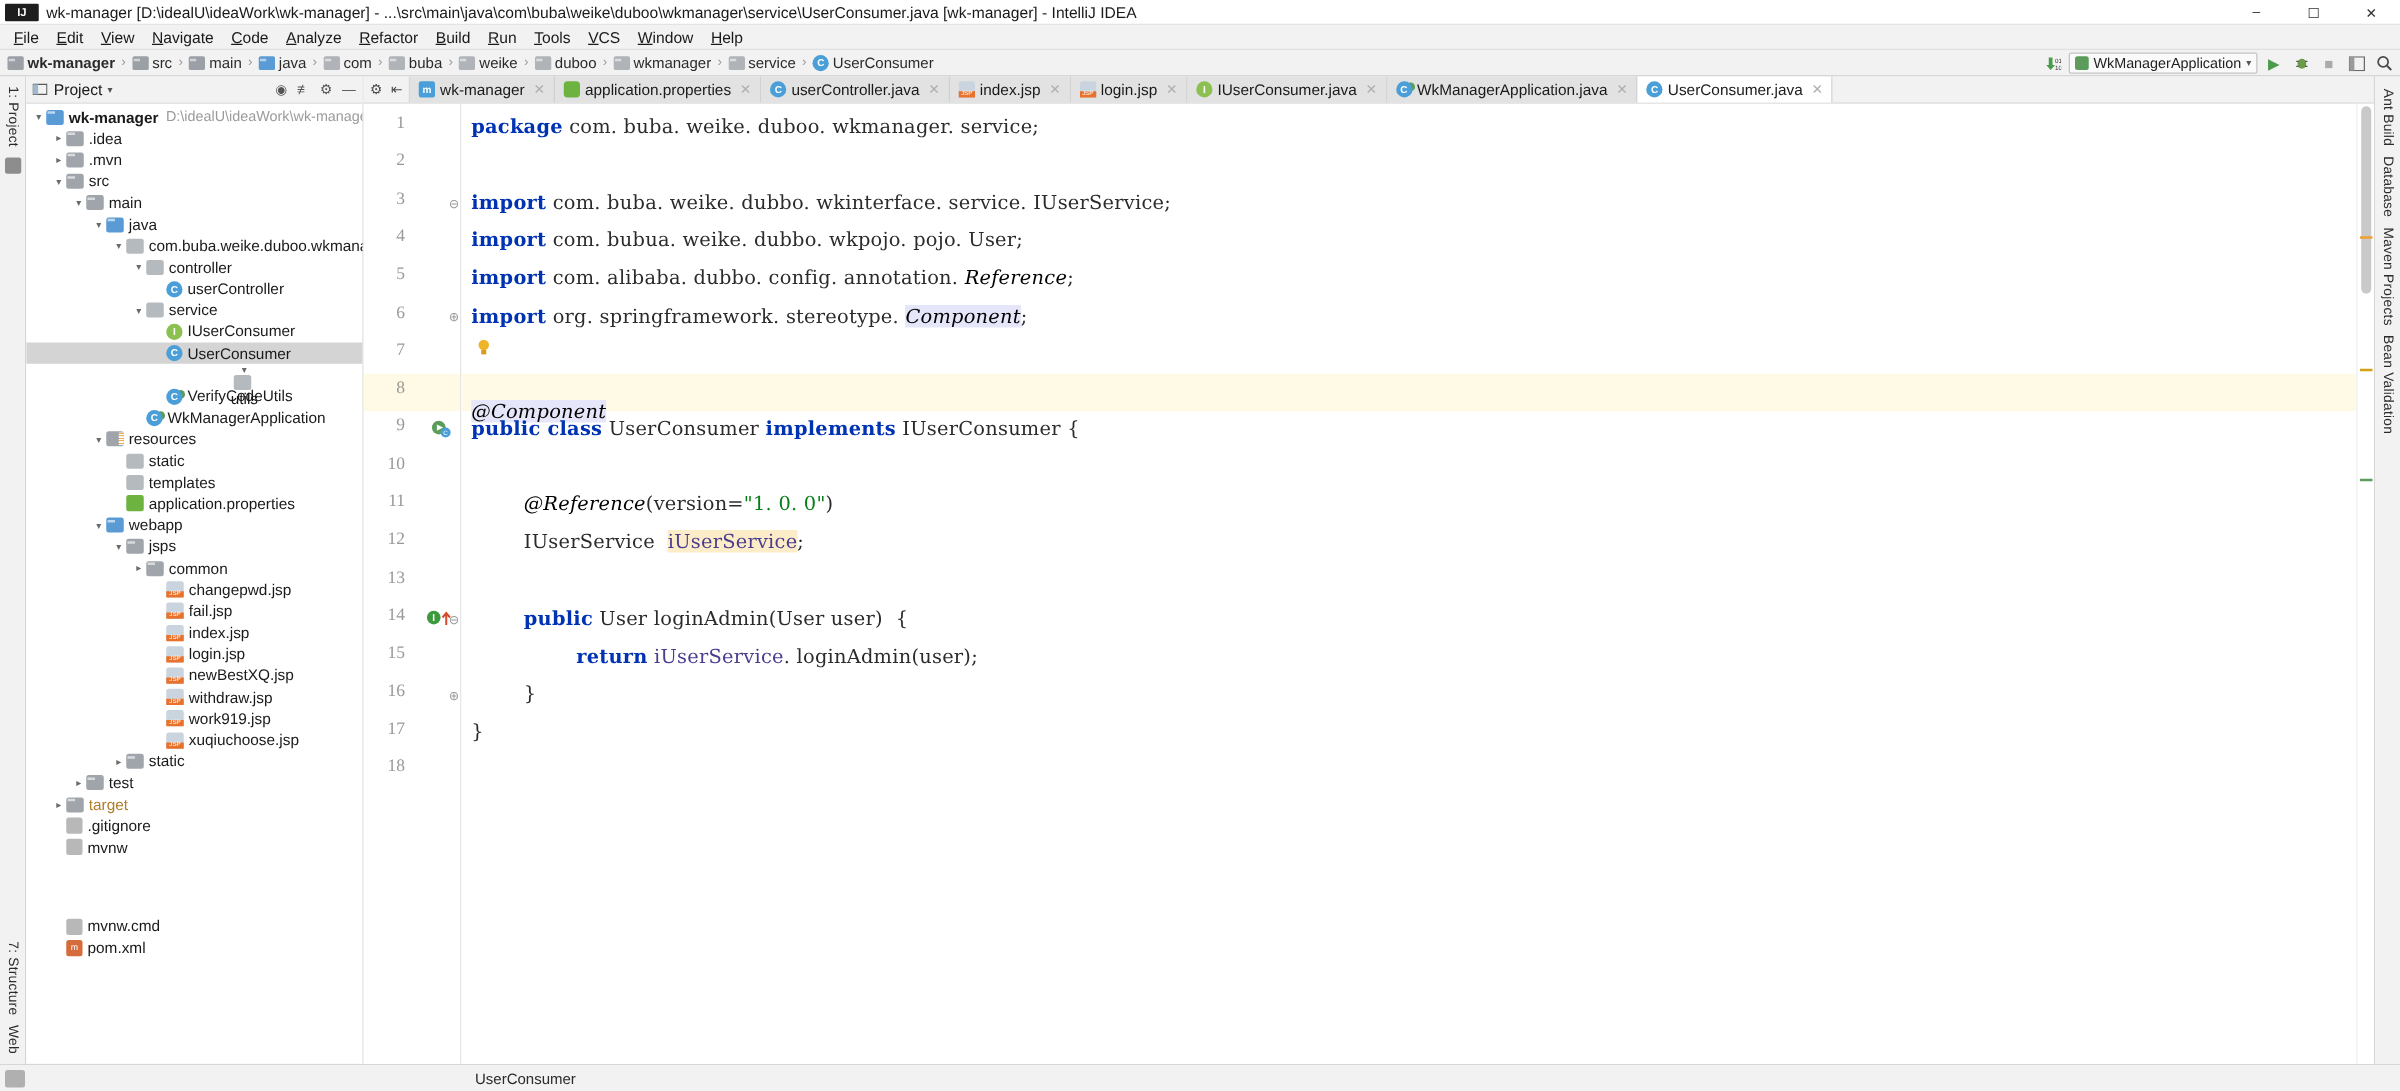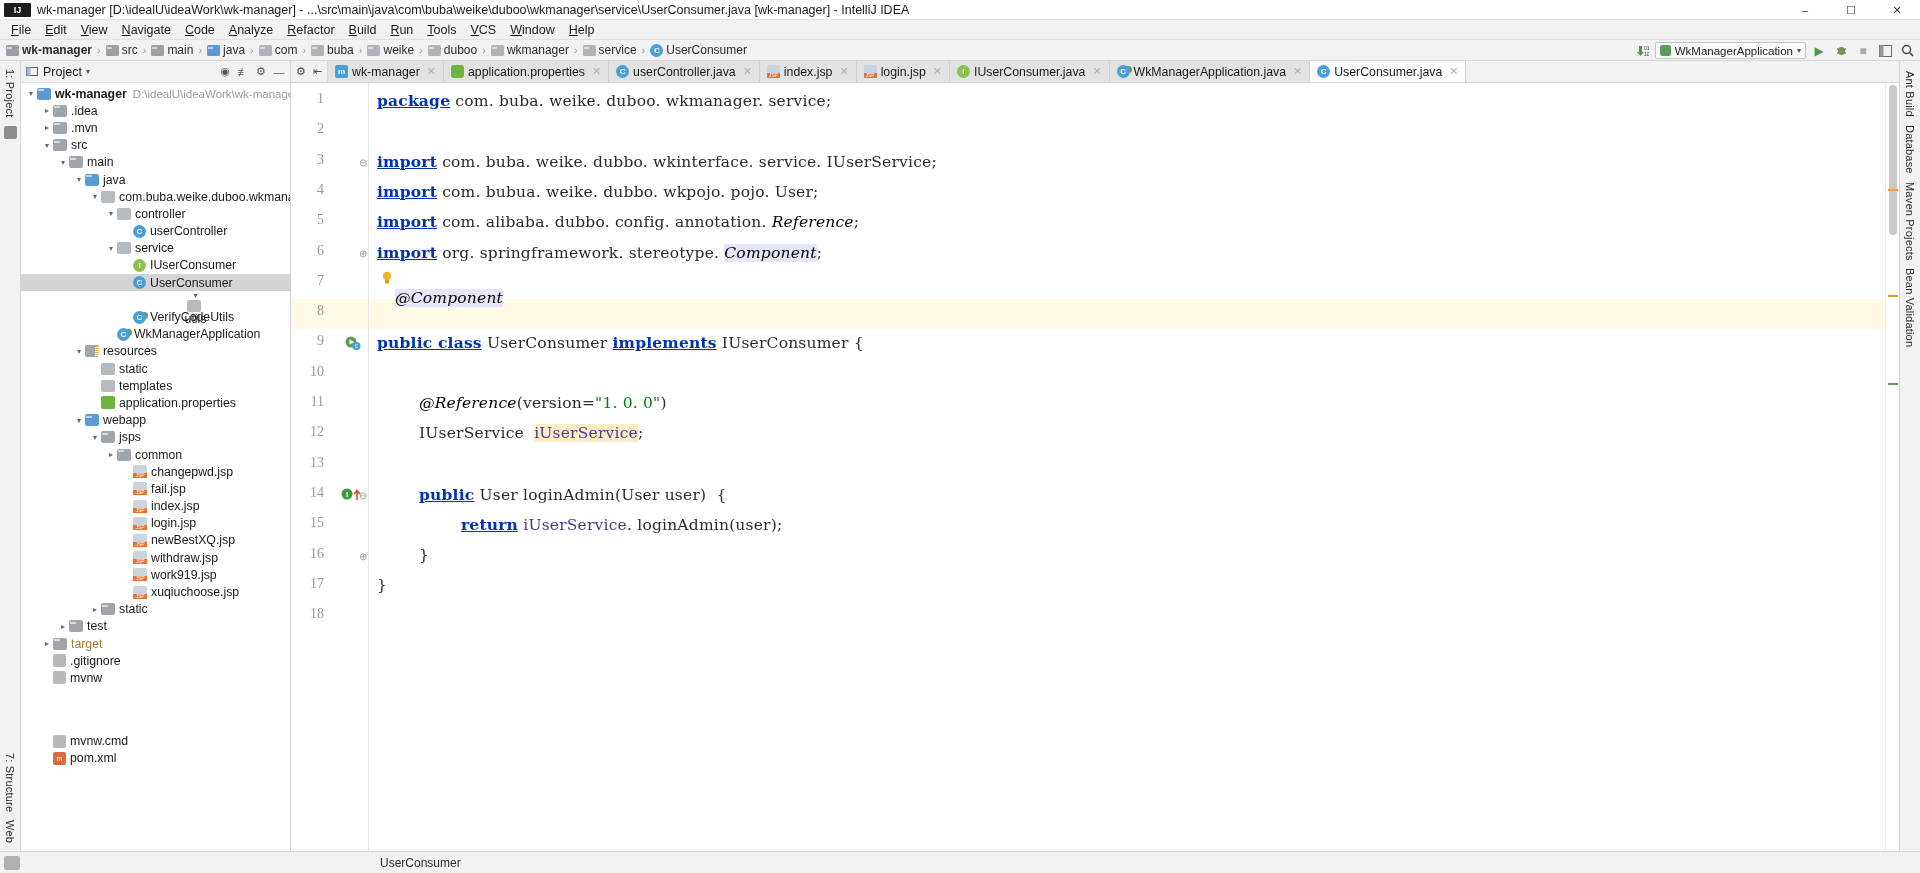--- a/index.html
+++ b/index.html
@@ -179,21 +179,21 @@
     position: absolute; right: 44px; font-size: 14px; color: #999;
     font-family: "Liberation Serif", serif; text-align: right; width: 34px;
   }
   .gmark { position: absolute; font-size: 12px; }
   .code {
     flex: 1; position: relative; overflow: hidden;
     font-family: "DejaVu Serif", serif; font-size: 15.5px; letter-spacing: .2px;
   }
   .cline { position: absolute; left: 8px; white-space: pre; }
   .hlrow { position: absolute; left: 0; right: 0; height: 30px; background: #fffae6; }
-  .kw   { color: #0033b3; font-weight: bold; text-decoration: underline; }
+  .kw   { color: #0033b3; font-weight: bold; }
   .plain{ color: #2b2b2b; }
   .ann  { color: #000000; font-style: italic; }
   .str  { color: #067d17; }
   .fld  { color: #4a3d8f; }
   .hl-comp { background: #e6e6fa; }
   .hl-field{ background: #fdecc8; }
 
   .scrollcol { width: 14px; background: #fff; position: relative; flex: none; border-left: 1px solid #eee; }
   .sthumb { position: absolute; left: 3px; width: 8px; background: #c9c9c9; border-radius: 4px; }
   .smark { position: absolute; right: 1px; width: 10px; height: 2px; }
@@ -637,21 +637,21 @@
           <div class="cline" style="top: 8px; left: 8px;"><span class="kw">package</span><span class="plain"> com. buba. weike. duboo. wkmanager. service;</span></div>
           <div class="cline" style="top: 68.6px; left: 8px;"><span class="kw">import</span><span class="plain"> com. buba. weike. dubbo. wkinterface. service. IUserService;</span></div>
           <div class="cline" style="top: 98.9px; left: 8px;"><span class="kw">import</span><span class="plain"> com. bubua. weike. dubbo. wkpojo. pojo. User;</span></div>
           <div class="cline" style="top: 129.2px; left: 8px;"><span class="kw">import</span><span class="plain"> com. alibaba. dubbo. config. annotation. </span><span class="ann">Reference</span><span class="plain">;</span></div>
           <div class="cline" style="top: 159.5px; left: 8px;"><span class="kw">import</span><span class="plain"> org. springframework. stereotype. </span><span class="ann hl-comp">Component</span><span class="plain">;</span></div>
           <div style="position: absolute; left: 12px; top: 187.8px; font-size: 12px;"><svg width="12" height="14" viewBox="0 0 12 14">
               <circle cx="6" cy="5" r="4.2" fill="#f0b429"></circle>
               <rect x="4" y="9" width="4" height="3.5" fill="#d99a1f"></rect>
             </svg></div>
           <div class="hlrow" style="top: 216.1px;"></div>
-          <div class="cline" style="top: 206px; left: 8px; margin-left: 18px;"><span class="ann hl-comp">@Component</span></div>
+          <div class="cline" style="top: 237px; left: 8px;"><span class="ann hl-comp">@Component</span></div>
           <div class="cline" style="top: 250.4px; left: 8px;"><span class="kw">public class</span><span class="plain"> UserConsumer </span><span class="kw">implements</span><span class="plain"> IUserConsumer {</span></div>
           <div class="cline" style="top: 311px; left: 50px;"><span class="ann">@Reference</span><span class="plain">(version=</span><span class="str">"1. 0. 0"</span><span class="plain">)</span></div>
           <div class="cline" style="top: 341.3px; left: 50px;"><span class="plain">IUserService  </span><span class="fld hl-field">iUserService</span><span class="plain">;</span></div>
           <div class="cline" style="top: 401.9px; left: 50px;"><span class="kw">public</span><span class="plain"> User loginAdmin(User user)  {</span></div>
           <div class="cline" style="top: 432.2px; left: 92px;"><span class="kw">return</span><span class="plain"> </span><span class="fld">iUserService</span><span class="plain">. loginAdmin(user);</span></div>
           <div class="cline" style="top: 462.5px; left: 50px;"><span class="plain">}</span></div>
           <div class="cline" style="top: 492.8px; left: 8px;"><span class="plain">}</span></div>
         </div>
       <div class="scrollcol">
         <div class="sthumb" style="top:2px;height:150px;"></div>

